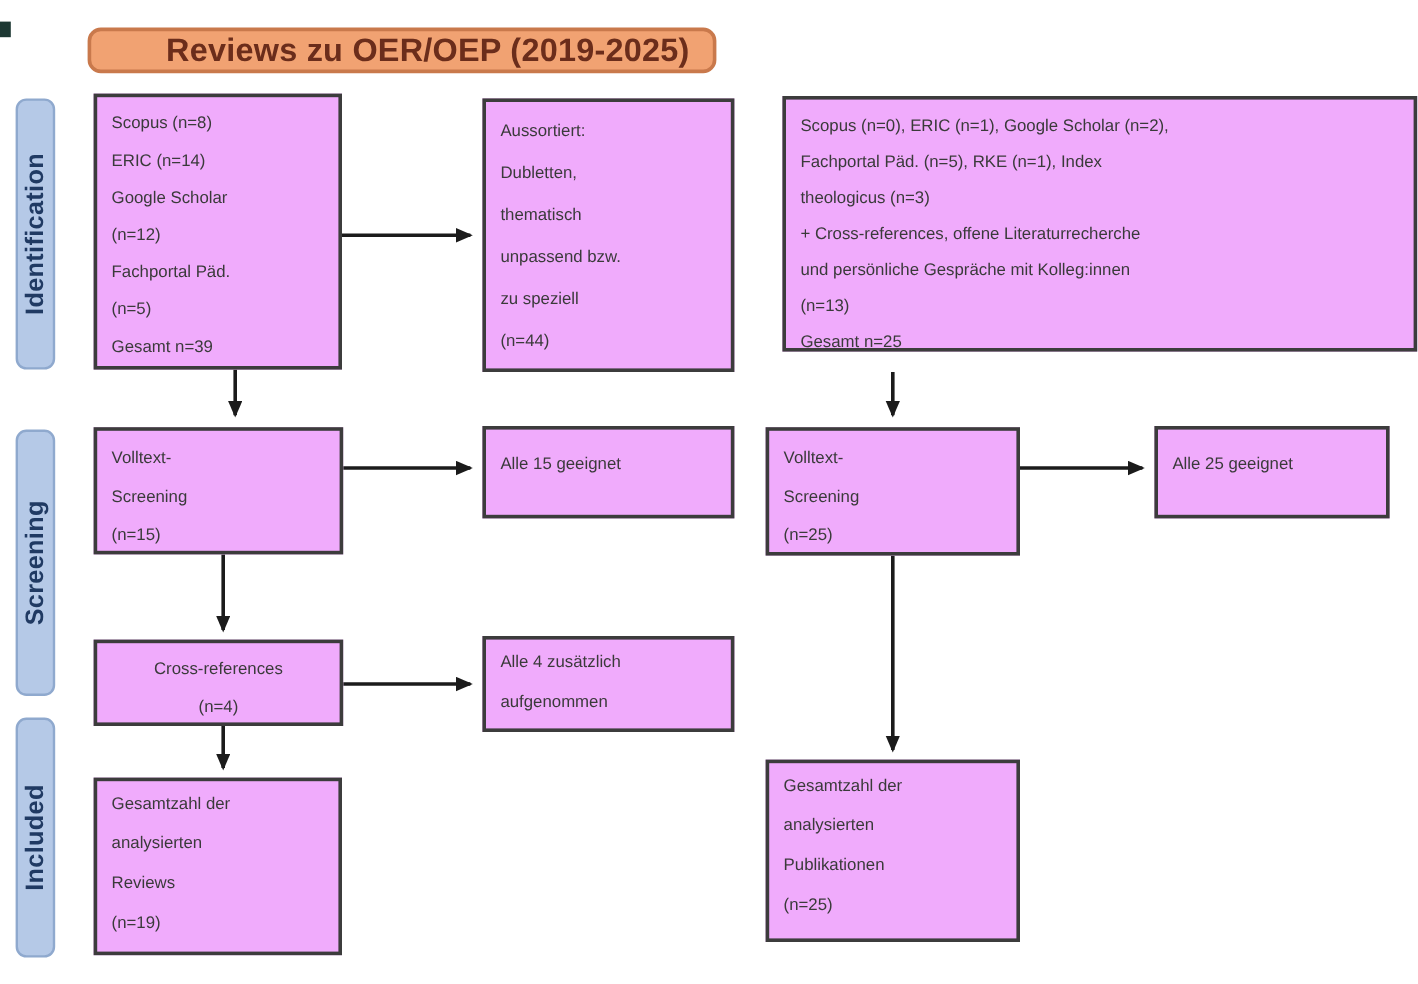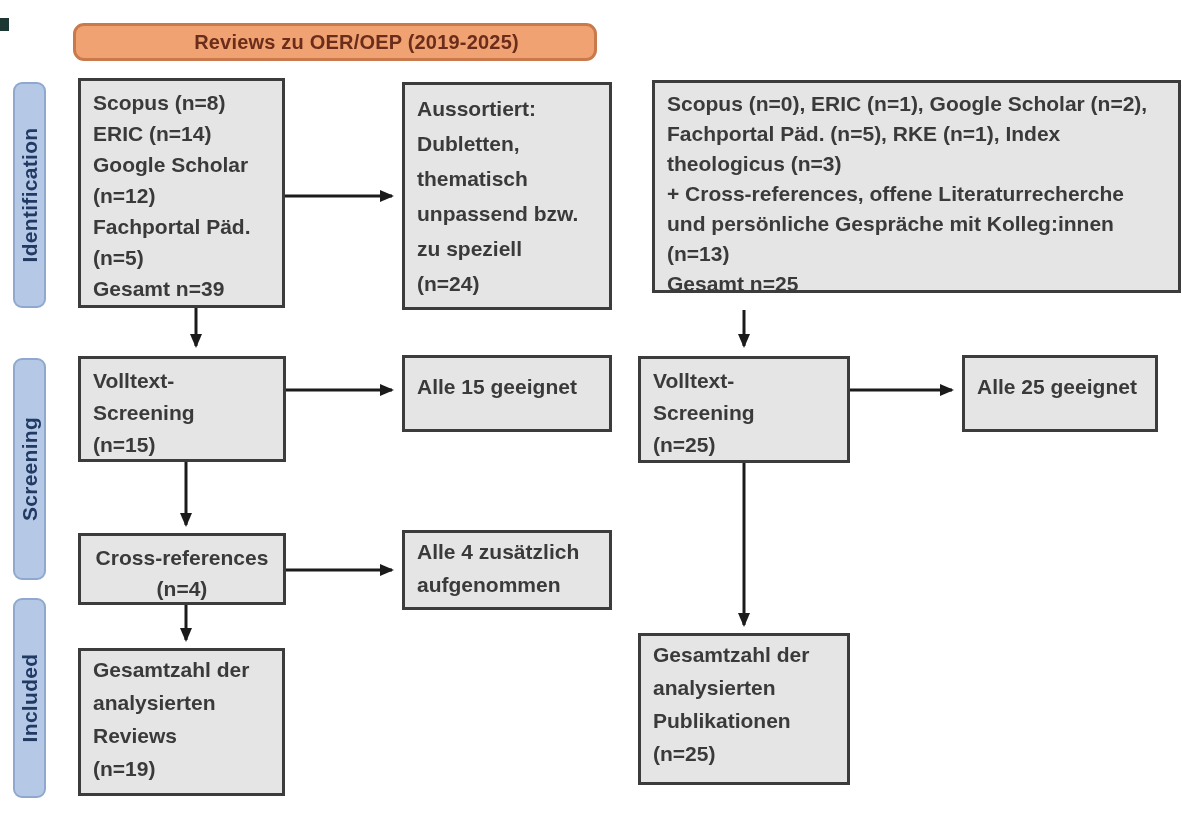--- a/index.html
+++ b/index.html
@@ -12,40 +12,40 @@
   body{background:#e8e8e8;font-family:"Liberation Sans",sans-serif;}
   #canvas{
     position:relative;width:1182px;height:820px;background:var(--canvas_bg);
     overflow:hidden;margin:0 auto;
   }
   #arrow-layer{position:absolute;left:0;top:0;width:1182px;height:820px;}
   .hdr{
     position:absolute;box-sizing:border-box;
     background:var(--orange_fill);border:3px solid var(--orange_border);
     border-radius:11px;color:var(--orange_text);
-    font-size:20px;font-weight:bold;text-align:center;
+    font-size:27px;font-weight:bold;text-align:center;
     display:flex;align-items:center;justify-content:center;
     letter-spacing:.2px;
     padding-left:43px;
   }
   .stage{
     position:absolute;box-sizing:border-box;
     background:var(--blue_fill);border:2px solid var(--blue_border);
     border-radius:9px;
   }
   .stage span{
     position:absolute;top:50%;left:50%;
     transform:translate(-50%,-50%) rotate(-90deg);
     white-space:nowrap;color:var(--blue_text);
     font-size:21px;font-weight:bold;letter-spacing:.3px;
   }
   .box{
-    position:absolute;box-sizing:border-box;background:#e5e5e5;
+    position:absolute;box-sizing:border-box;background:#f0abfc;
     border:3px solid var(--box_border);color:var(--box_text);
-    font-size:21px;font-weight:bold;white-space:pre-line;
+    font-size:14px;font-weight:normal;white-space:pre-line;
     padding:6px 12px;overflow:hidden;
   }
   .lh30{line-height:30px;} .lh31{line-height:31px;} .lh32{line-height:32px;}
   .lh33{line-height:33px;} .lh35{line-height:35px;}
   .pt10{padding-top:2px;} .pt12{padding-top:12px;}
   .corner{
     position:absolute;background:var(--corner_mark);
   }
   line{stroke:var(--arrow);stroke-width:3;}
 </style>
@@ -90,21 +90,21 @@
 Google Scholar
 (n=12)
 Fachportal Päd.
 (n=5)
 Gesamt n=39</div>
   <div class="box lh35" style="left:402px;top:82px;width:210px;height:228px;">Aussortiert:
 Dubletten,
 thematisch
 unpassend bzw.
 zu speziell
-(n=24)</div>
+(n=44)</div>
   <div class="box lh32" style="left:78px;top:356px;width:208px;height:106px;">Volltext-
 Screening
 (n=15)</div>
   <div class="box lh33 pt12" style="left:402px;top:355px;width:210px;height:77px;">Alle 15 geeignet</div>
   <div class="box lh31" style="left:78px;top:533px;width:208px;height:72px;text-align:center;">Cross-references
 (n=4)</div>
   <div class="box lh33 pt10" style="left:402px;top:530px;width:210px;height:80px;">Alle 4 zusätzlich
 aufgenommen</div>
   <div class="box lh33 pt10" style="left:78px;top:648px;width:207px;height:148px;">Gesamtzahl der
 analysierten

